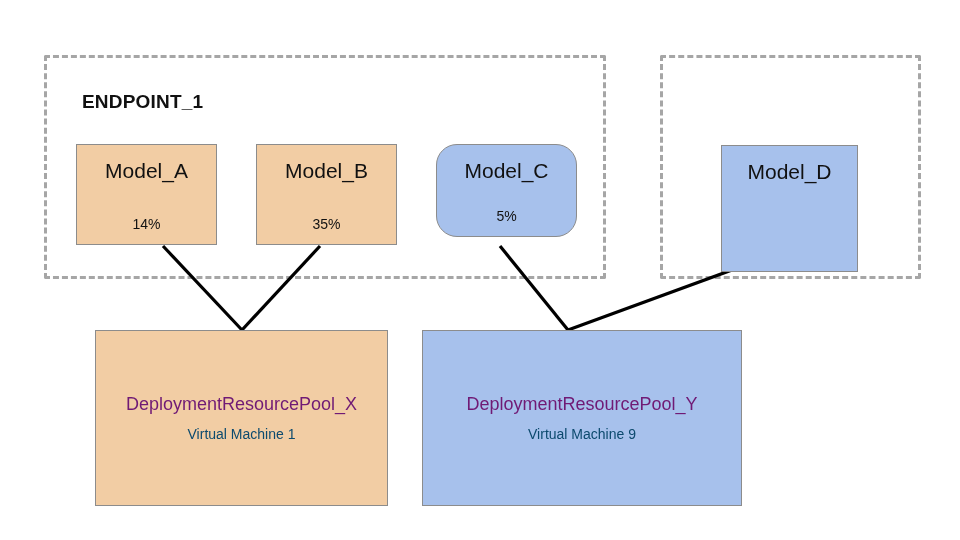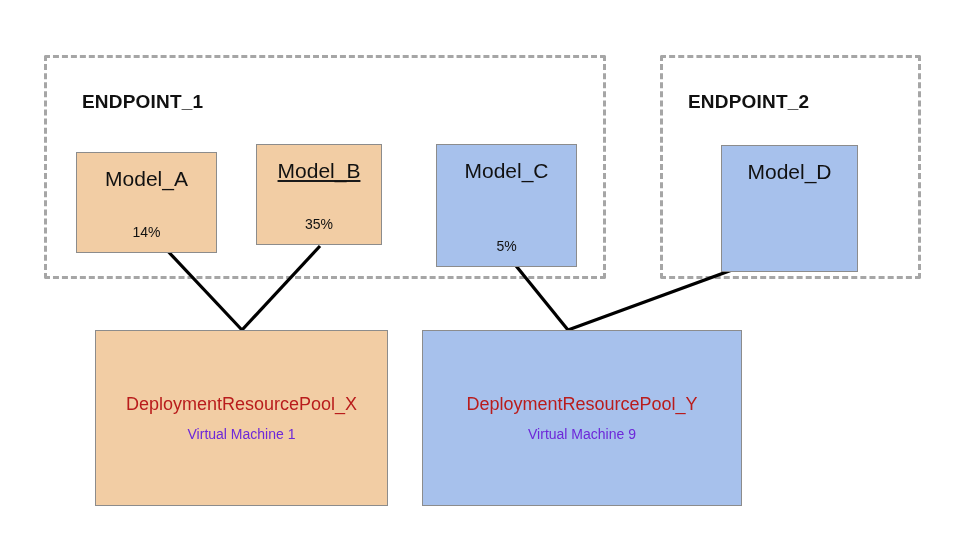--- a/index.html
+++ b/index.html
@@ -66,47 +66,47 @@
   .model-pct {
     font-size: 14px;
     color: #111111;
     position: absolute;
     bottom: 12px;
     left: 0;
     right: 0;
     text-align: center;
   }
 
-  #model-a { left: 76px;  top: 136px; width: 141px; height: 101px; background: #f2cda4; margin-top: 8px; }
-  #model-b { left: 256px; top: 136px; width: 126px; height: 101px; background: #f2cda4; text-decoration: underline; }
-  #model-c { left: 436px; top: 136px; width: 141px; height: 123px; background: #a7c1ec; }
+  #model-a { left: 76px;  top: 136px; width: 141px; height: 101px; background: #f2cda4; }
+  #model-b { left: 256px; top: 136px; width: 141px; height: 101px; background: #f2cda4; }
+  #model-c { left: 436px; top: 136px; width: 141px; height: 93px; background: #a7c1ec; border-radius: 21px; }
   #model-d { left: 721px; top: 137px; width: 137px; height: 127px;  background: #a7c1ec; }
 
   
   .pool-box {
     position: absolute;
     box-sizing: border-box;
     border: 1.5px solid #8c8c8c;
     display: flex;
     flex-direction: column;
     align-items: center;
     justify-content: center;
     z-index: 4;
   }
   #pool-x { left: 95px;  top: 322px; width: 293px; height: 176px; background: #f2cda4; }
   #pool-y { left: 422px; top: 322px; width: 320px; height: 176px; background: #a7c1ec; }
 
   .pool-name {
     font-size: 18px;
-    color: #b91c1c;
+    color: #701a75;
     white-space: nowrap;
   }
   .pool-sub {
     font-size: 14px;
-    color: #6d28d9;
+    color: #0c4a6e;
     margin-top: 11px;
     white-space: nowrap;
   }
 
   
   #connectors {
     position: absolute;
     left: 0;
     top: 0;
     width: 960px;
@@ -124,21 +124,20 @@
     <line x1="163" y1="238" x2="242" y2="322" stroke="#000000" stroke-width="3.2"></line>
     <line x1="320" y1="238" x2="242" y2="322" stroke="#000000" stroke-width="3.2"></line>
     <line x1="500" y1="238" x2="568" y2="322" stroke="#000000" stroke-width="3.2"></line>
     <line x1="800" y1="237" x2="568" y2="322" stroke="#000000" stroke-width="3.2"></line>
   </svg>
 
   <div id="endpoint-1" class="endpoint-group"></div>
   <div id="endpoint-2" class="endpoint-group"></div>
 
   <div id="endpoint-1-label" class="endpoint-label">ENDPOINT_1</div>
-  <div id="endpoint-2-label" class="endpoint-label">ENDPOINT_2</div>
 
   <div id="model-a" class="model-box">
     <span class="model-name">Model_A</span>
     <span class="model-pct">14%</span>
   </div>
 
   <div id="model-b" class="model-box">
     <span class="model-name">Model_B</span>
     <span class="model-pct">35%</span>
   </div>

